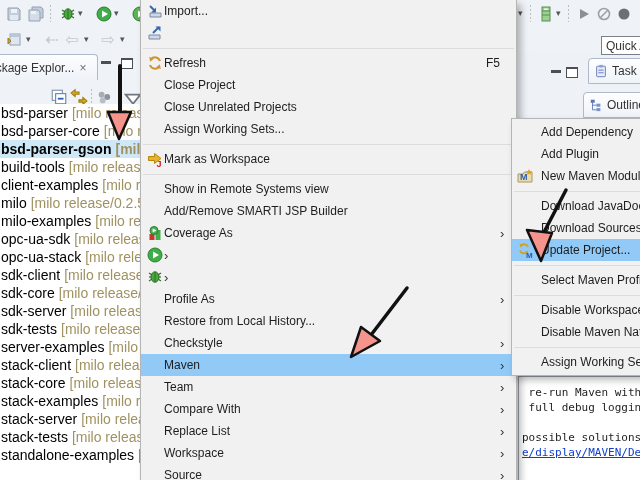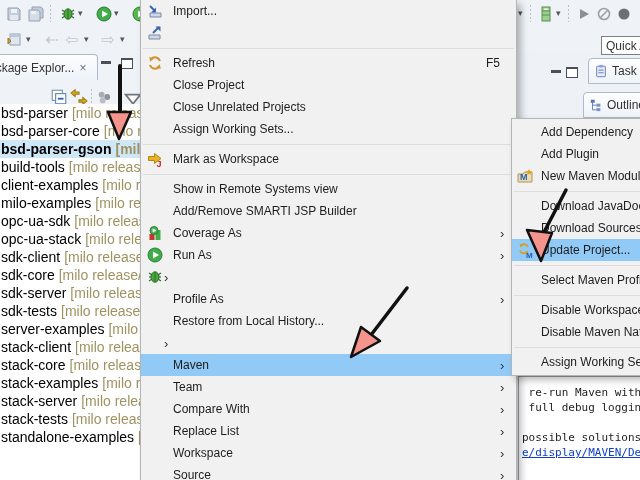--- a/index.html
+++ b/index.html
@@ -28,21 +28,21 @@
   .trow .nm{color:#000;}
   .trow .dec{color:#a09260;margin-left:4px;}
   .trow.sel{background:#cfe8f8;font-weight:bold;}
   
   .menu{position:absolute;left:140px;top:0;width:377px;height:500px;background:#f1f1f1;
         border:1px solid #b5b5b5;border-top:none;box-shadow:4px 4px 7px rgba(0,0,0,.28);
         z-index:10;box-sizing:border-box;}
   .mi{height:22px;display:flex;align-items:center;font-size:12px;color:#1d1d1d;}
   .mi .ic{width:18px;margin-left:5px;display:flex;justify-content:center;align-items:center;}
   .mi .ic svg{width:16px;height:16px;}
-  .mi .lbl{margin-left:9px;flex:1;white-space:nowrap;overflow:hidden;}
+  .mi .lbl{flex:1;white-space:nowrap;overflow:hidden;}
   .mi .sc{margin-right:0;}
   .mi .arr{width:16px;font-size:13px;color:#333;}
   .mi.hl{background:#91c9f7;}
   .msep{height:8px;display:flex;align-items:center;}
   .msep div{height:1px;background:#dcdcdc;width:100%;margin:0 2px;}
   
   .submenu{position:absolute;left:511px;top:118px;width:168px;height:258px;background:#f1f1f1;
            border:1px solid #b5b5b5;box-shadow:4px 4px 7px rgba(0,0,0,.28);z-index:11;
            box-sizing:border-box;padding-top:2px;overflow:hidden;}
   .submenu .mi .ic{width:20px;margin-left:3px;}
@@ -242,20 +242,24 @@
       </div>
       <div class="trow">
         <span class="nm">build-tools</span>
         <span class="dec">[milo release/0.2.5]</span>
       </div>
       <div class="trow">
         <span class="nm">client-examples</span>
         <span class="dec">[milo release/0.2.5]</span>
       </div>
       <div class="trow">
+        <span class="nm">milo</span>
+        <span class="dec">[milo release/0.2.5]</span>
+      </div>
+      <div class="trow">
         <span class="nm">milo-examples</span>
         <span class="dec">[milo release/0.2.5]</span>
       </div>
       <div class="trow">
         <span class="nm">opc-ua-sdk</span>
         <span class="dec">[milo release/0.2.5]</span>
       </div>
       <div class="trow">
         <span class="nm">opc-ua-stack</span>
         <span class="dec">[milo release/0.2.5]</span>
@@ -397,21 +401,20 @@
         <span class="lbl">Coverage As</span>
         <span class="arr">›</span>
       </div>
       <div class="mi">
         <span class="ic">
           <svg viewBox="0 0 16 16">
             <circle cx="8" cy="8" r="7" fill="#3fae49" stroke="#2c7d33"></circle>
             <path d="M6 4.5 12 8 6 11.5z" fill="#fff"></path>
           </svg>
         </span>
-        <span class="lbl">Run As</span>
         <span class="arr">›</span>
       </div>
       <div class="mi">
         <span class="ic">
           <svg viewBox="0 0 16 16">
             <g stroke="#2f6e2a" stroke-width="1.2">
               <line x1="2" y1="4" x2="5" y2="6"></line>
               <line x1="2" y1="8" x2="5" y2="8"></line>
               <line x1="2" y1="12" x2="5" y2="10"></line>
               <line x1="14" y1="4" x2="11" y2="6"></line>
@@ -429,20 +432,21 @@
         <span class="lbl">Profile As</span>
         <span class="arr">›</span>
       </div>
       <div class="mi">
         <span class="ic"></span>
         <span class="lbl">Restore from Local History...</span>
         <span class="arr"></span>
       </div>
       <div class="mi">
         <span class="ic"></span>
+        <span class="lbl">Checkstyle</span>
         <span class="arr">›</span>
       </div>
       <div class="mi hl">
         <span class="ic"></span>
         <span class="lbl">Maven</span>
         <span class="arr">›</span>
       </div>
       <div class="mi">
         <span class="ic"></span>
         <span class="lbl">Team</span>

